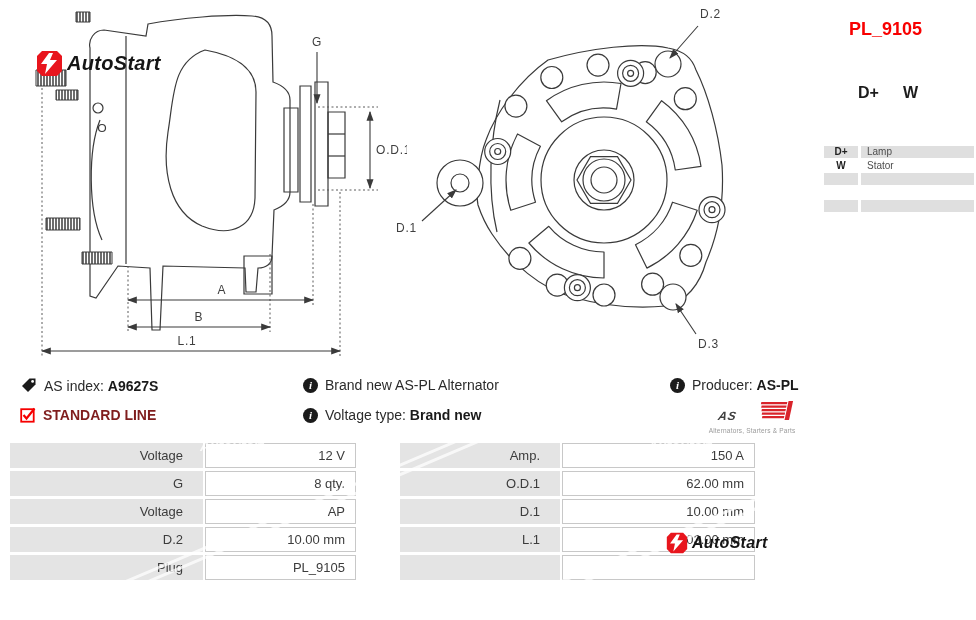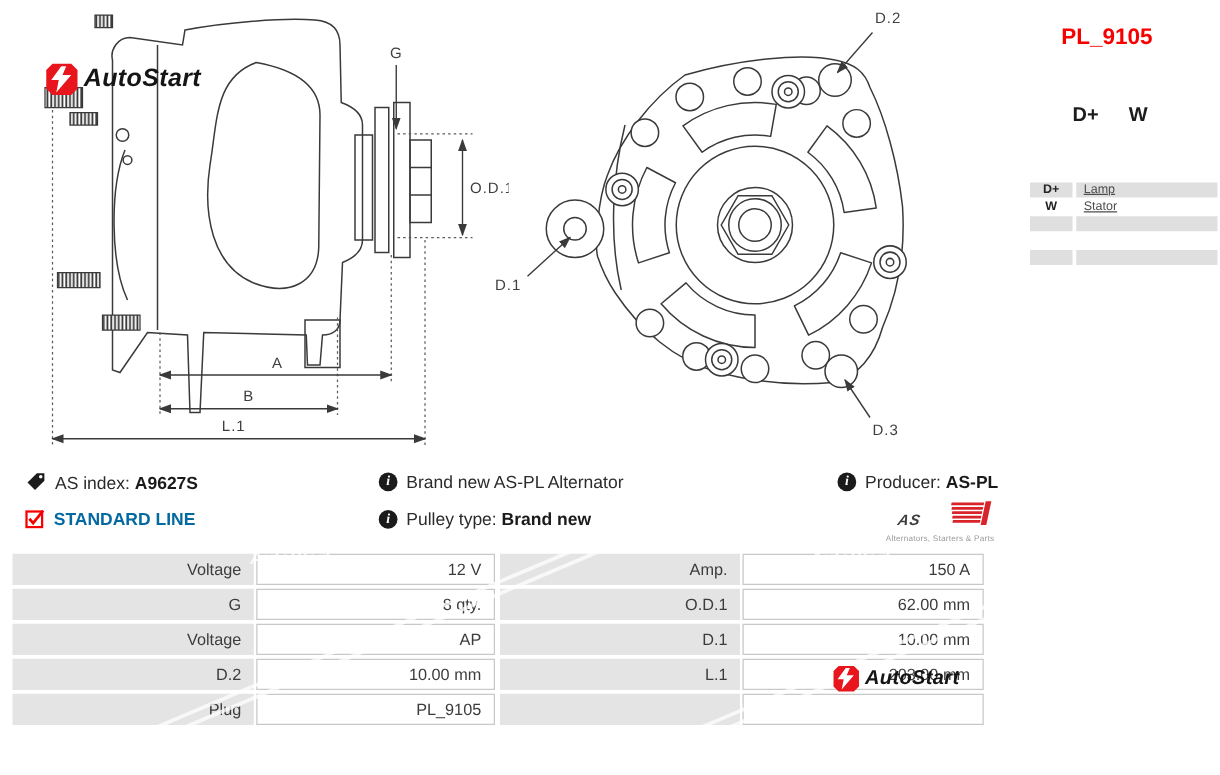--- a/index.html
+++ b/index.html
@@ -16,45 +16,45 @@
   .autostart .as-text{font-style:italic;font-weight:bold;color:#151515;letter-spacing:.3px;}
   .autostart.big .as-text{font-size:20px;}
   .autostart.small .as-text{font-size:16px;}
 
   
   .code-title{font-size:18px;font-weight:bold;color:#f80000;text-align:right;width:92px;}
   .pin-heading{font-size:16px;font-weight:bold;color:#1c1c1c;display:flex;gap:24px;}
   .pin-table{width:150px;}
   .pin-row{display:flex;gap:3px;margin-bottom:1.5px;height:12px;}
   .pin-row .c1{width:34px;text-align:center;font-weight:bold;font-size:10px;line-height:12px;color:#222;}
-  .pin-row .c2{flex:1;font-size:10px;line-height:12px;color:#4d4d4d;padding-left:6px;text-decoration:underline;}
+  .pin-row .c2{flex:1;font-size:10px;line-height:12px;color:#4d4d4d;padding-left:6px;}
   .pin-row.g .c1,.pin-row.g .c2{background:#dfdfdf;}
 
   
   .info-item{display:flex;align-items:center;gap:7px;font-size:14px;color:#2b2b2b;white-space:nowrap;}
   .info-item b{color:#1a1a1a;}
-  .std-line{color:#0369a1;font-weight:bold;}
+  .std-line{color:#7f1d1d;font-weight:bold;}
   .info-icon{width:15px;height:15px;border-radius:50%;background:#1b1b1b;color:#fff;
      display:inline-flex;align-items:center;justify-content:center;
      font-family:"Liberation Serif",serif;font-weight:bold;font-style:italic;font-size:11px;flex:0 0 15px;}
 
   
   .aspl{width:104px;text-align:center;}
   .aspl .tagline{font-size:6.5px;color:#9a9a9a;letter-spacing:.2px;margin-top:-2px;}
 
   
   .spec-col{position:absolute;top:443px;}
   .spec-row{height:25px;margin-bottom:3px;display:flex;}
   .spec-label{background:#e4e4e4;text-align:right;font-size:13px;color:#3c3c3c;
-      line-height:25px;padding-right:10px;box-sizing:border-box;}
+      line-height:25px;padding-right:20px;box-sizing:border-box;}
   .spec-value{background:#fff;border:1px solid #c8c8c8;text-align:right;font-size:13px;color:#3c3c3c;
       line-height:23px;padding-right:10px;box-sizing:border-box;}
   .colL .spec-label{width:193px;}
-  .colL .spec-value{width:191px;margin-left:2px;}
-  .colR .spec-label{width:192px;}
+  .colL .spec-value{width:151px;margin-left:2px;}
+  .colR .spec-label{width:160px;}
   .colR .spec-value{width:193px;margin-left:2px;}
 
   
   .stripe{position:absolute;height:2.5px;background:rgba(255,255,255,.75);transform-origin:left center;}
   .ghost{position:absolute;font-style:italic;font-weight:bold;font-size:14px;
          color:rgba(255,255,255,.8);pointer-events:none;}
 </style>
 </head>
 <body>
 
@@ -266,21 +266,21 @@
     <svg width="16" height="16" viewBox="0 0 16 16">
       <rect x="1.2" y="2.2" width="12.5" height="12.5" fill="none" stroke="#f60000" stroke-width="1.8"></rect>
       <polyline points="3.5,8 6.5,11.5 14.5,1.5" fill="none" stroke="#f60000" stroke-width="2.2"></polyline>
     </svg>
     <span class="std-line">STANDARD LINE</span>
   </div>
 
   <div class="abs info-item" style="left:303px;top:407px;">
     <span class="info-icon">i</span>
     <span>
-      <span>Pulley type:</span>
+      <span>Voltage type:</span>
       <b>Brand new</b>
     </span>
   </div>
 
   <div class="abs aspl" style="left:700px;top:399px;">
     <svg width="104" height="26" viewBox="0 0 104 26">
       <g transform="skewX(-12)">
         <text x="22" y="21" font-size="25" font-weight="bold" font-style="italic" fill="#d9232a">AS</text>
         <g fill="#d9232a">
           <rect x="62" y="3" width="26" height="2.2"></rect>

